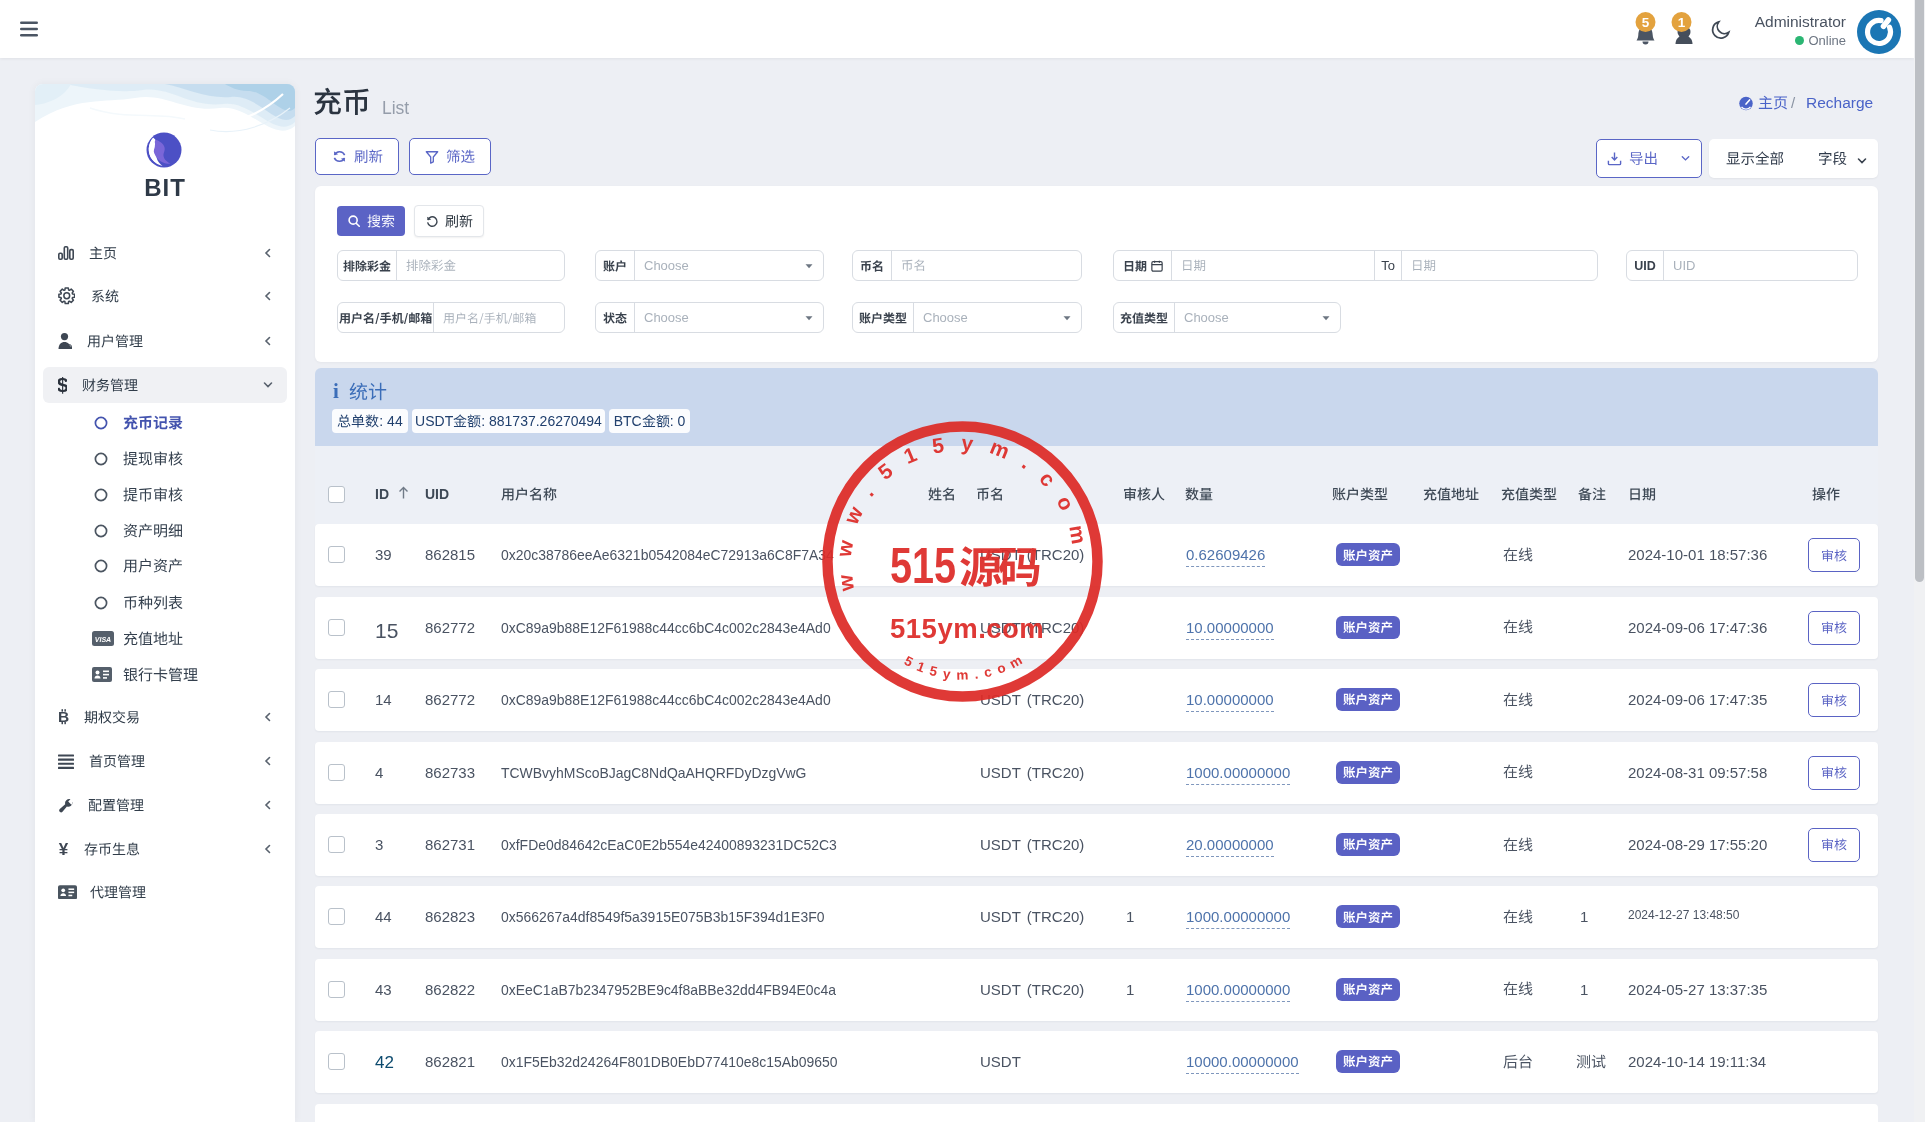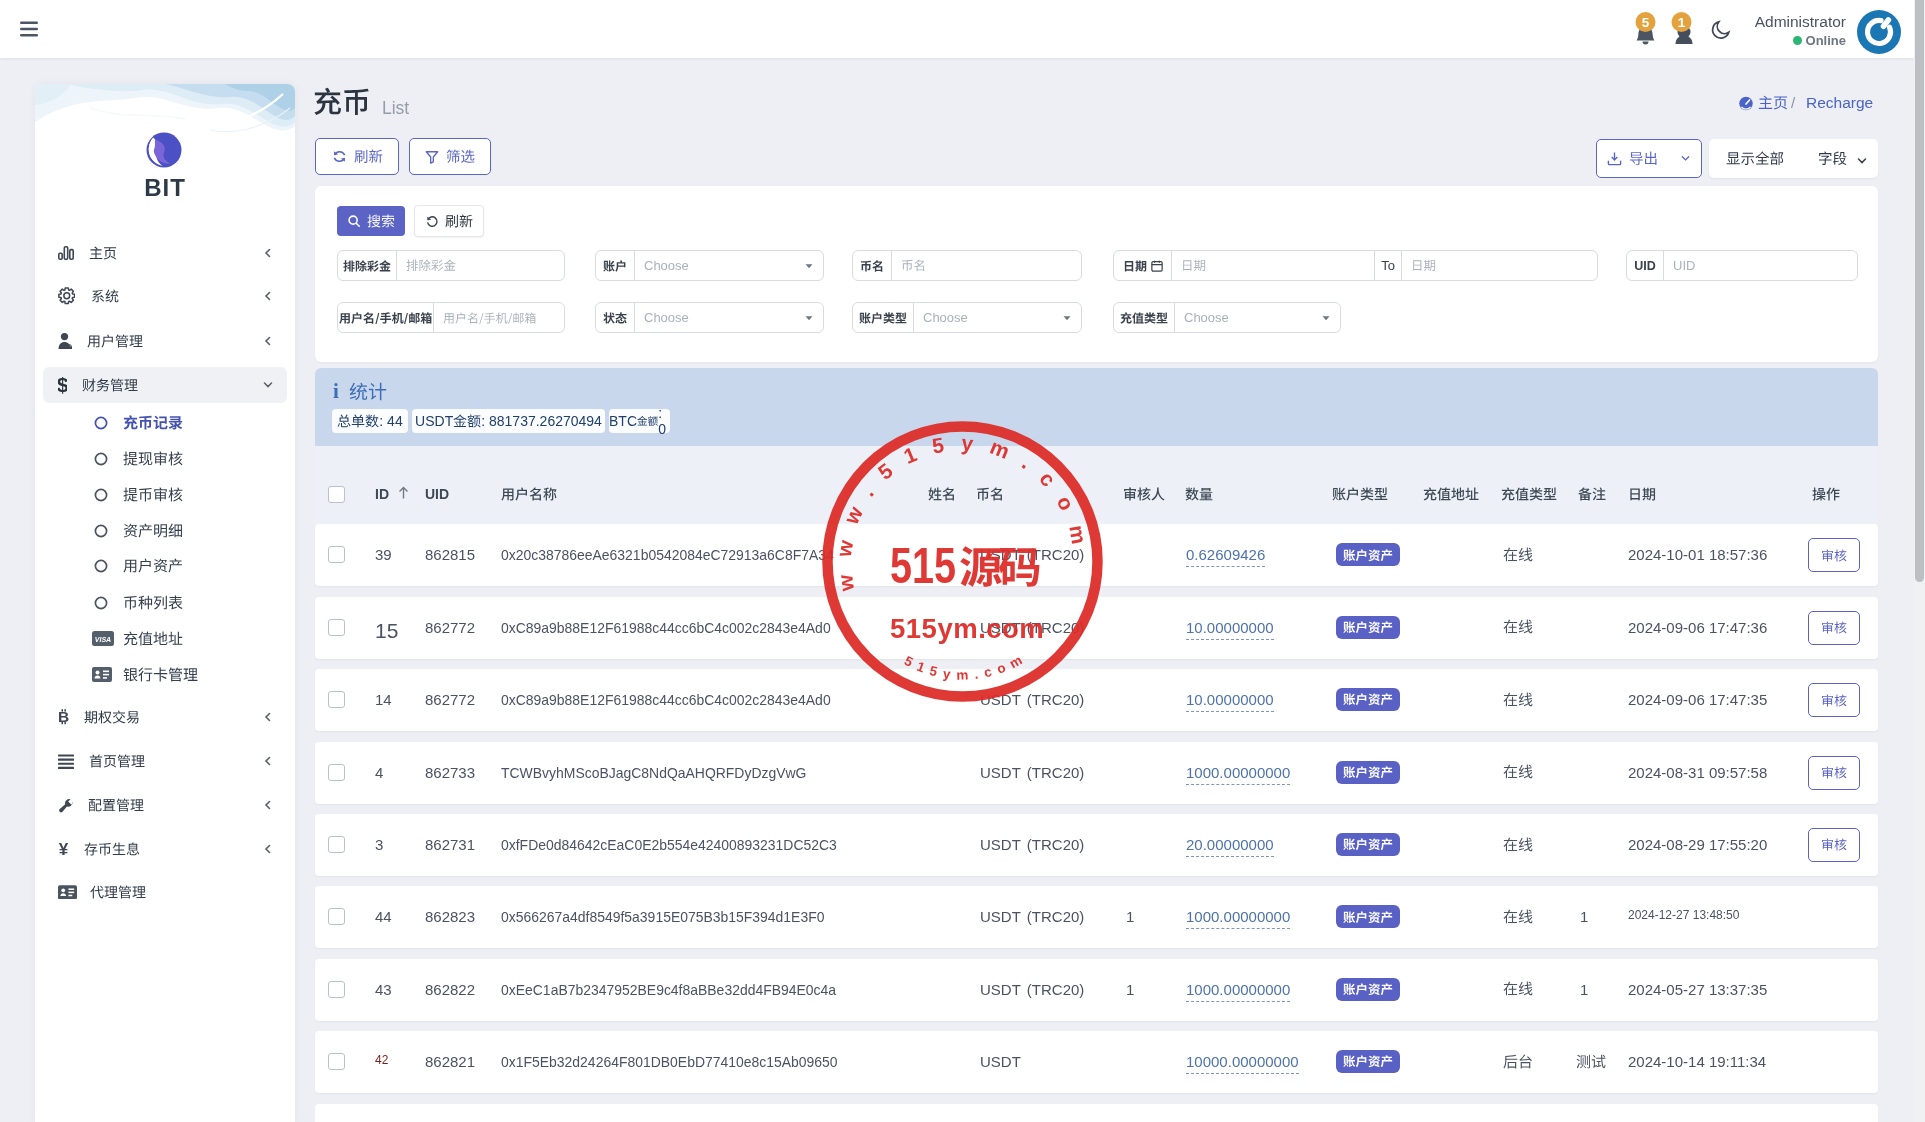--- a/index.html
+++ b/index.html
@@ -155,21 +155,21 @@
     <svg class="abs" style="left:1668px;top:8px" width="30" height="40" viewBox="0 0 30 40">
       <circle cx="16" cy="24" r="6.5" fill="#454e5b"></circle>
       <path d="M7.5 36 c0-5 3.5-8.5 8.5-8.5 s8.5 3.5 8.5 8.5 z" fill="#454e5b"></path>
       <circle cx="13.5" cy="14" r="10" fill="#e3a23e"></circle>
       <text x="13.5" y="18.8" font-size="13.5" font-weight="bold" fill="#fff" text-anchor="middle" font-family="Liberation Sans">1</text>
     </svg>
     <svg class="abs" style="left:1710px;top:19px" width="22" height="22" viewBox="0 0 24 24">
       <path d="M20.5 14.5 A9 9 0 1 1 9.5 3.2 A8 8 0 0 0 20.5 14.5 Z" fill="none" stroke="#3f4854" stroke-width="1.9"></path>
     </svg>
     <div class="abs" style="left:1646px;top:13px;width:200px;text-align:right;font-size:15.5px;color:#4a5361;">Administrator</div>
-    <div class="abs" style="left:1646px;top:33px;width:200px;text-align:right;font-size:13px;color:#6d7683;font-weight:bold;"><span style="display:inline-block;width:9px;height:9px;border-radius:50%;background:#2bb673;margin-right:4px;"></span>Online</div>
+    <div class="abs" style="left:1646px;top:33px;width:200px;text-align:right;font-size:13px;color:#6d7683;"><span style="display:inline-block;width:9px;height:9px;border-radius:50%;background:#2bb673;margin-right:4px;"></span>Online</div>
     <svg class="abs" style="left:1856px;top:9px" width="46" height="46" viewBox="0 0 46 46">
       <circle cx="23" cy="23" r="22" fill="#1b76b4"></circle>
       <g transform="rotate(38 23 23)">
         <path d="M 28.4 12.8 A 11.5 11.5 0 1 1 17.6 12.8" fill="none" stroke="#fff" stroke-width="5.2" stroke-linecap="round"></path>
         <rect x="20.2" y="5" width="5.6" height="13.5" rx="2.8" fill="#fff"></rect>
       </g>
     </svg>
   </div>
 <div class="abs" style="left:1914px;top:0;width:11px;height:1122px;background:#f0f1f3;z-index:6;"></div>
 <div class="abs" style="left:1915px;top:0;width:9px;height:582px;background:#bcbfc4;border-radius:0 0 5px 5px;z-index:7;"></div>
@@ -677,21 +677,21 @@
     <span style="font-size:14px;color:#21406e;">: 44</span>
   </div>
 <div class="abs" style="left:412px;top:409px;width:193px;height:24px;background:#fbfcfe;border-radius:4px;display:flex;align-items:center;justify-content:center;">
     <span style="font-size:14px;color:#21406e;">USDT</span>
     <svg style="display:inline-block;vertical-align:-1.68px;" width="28.0" height="14.0" viewBox="0 0 2000 1000" fill="#21406e">
       <use href="#r91d1" x="0"></use>
       <use href="#r989d" x="1000"></use>
     </svg>
     <span style="font-size:14px;color:#21406e;">: 881737.26270494</span>
   </div>
-<div class="abs" style="left:609px;top:409px;width:61px;height:24px;background:#fbfcfe;border-radius:4px;display:flex;align-items:center;justify-content:center;">
+<div class="abs" style="left:609px;top:409px;width:81px;height:24px;background:#fbfcfe;border-radius:4px;display:flex;align-items:center;justify-content:center;">
     <span style="font-size:14px;color:#21406e;">BTC</span>
     <svg style="display:inline-block;vertical-align:-1.68px;" width="28.0" height="14.0" viewBox="0 0 2000 1000" fill="#21406e">
       <use href="#r91d1" x="0"></use>
       <use href="#r989d" x="1000"></use>
     </svg>
     <span style="font-size:14px;color:#21406e;">: 0</span>
   </div>
 <div class="abs" style="left:315px;top:446px;width:1563px;height:78px;background:#edf0f6;"></div>
 <div class="abs" style="left:328px;top:486px;width:17px;height:17px;background:#fff;border:1.5px solid #b9c1ca;border-radius:3px;"></div>
 <div class="abs" style="left:375px;top:486px;font-size:14px;font-weight:bold;color:#3e4956;">ID</div>
@@ -921,21 +921,21 @@
     </svg>
   </div>
 <div class="abs" style="left:1503px;top:980.7px;"><svg style="display:inline-block;vertical-align:-1.80px;" width="30.0" height="15.0" viewBox="0 0 2000 1000" fill="#4a5362">
       <use href="#r5728" x="0"></use>
       <use href="#r7ebf" x="1000"></use>
     </svg></div>
 <div class="abs" style="left:1580px;top:980.7px;font-size:15px;color:#4a5362;">1</div>
 <div class="abs" style="left:1628px;top:980.7px;font-size:15px;color:#4a5362;">2024-05-27 13:37:35</div>
 <div class="abs" style="left:315px;top:1031.1px;width:1563px;height:62px;background:#fff;border-radius:4px;box-shadow:0 1px 2px rgba(25,35,60,.05);"></div>
 <div class="abs" style="left:328px;top:1053.1px;width:17px;height:17px;background:#fff;border:1.5px solid #b9c1ca;border-radius:3px;"></div>
-<div class="abs" style="left:375px;top:1053.1px;font-size:12px;color:#7f1d1d;">42</div>
+<div class="abs" style="left:375px;top:1053.1px;font-size:17px;color:#0c4a6e;">42</div>
 <div class="abs" style="left:425px;top:1053.1px;font-size:15px;color:#4a5362;">862821</div>
 <div class="abs" style="left:501px;top:1053.1px;font-size:15px;color:#4a5362;transform:scaleX(0.93);transform-origin:0 0;">0x1F5Eb32d24264F801DB0EbD77410e8c15Ab09650</div>
 <div class="abs" style="left:980px;top:1053.1px;font-size:15px;color:#4a5362;">USDT</div>
 <div class="abs" style="left:1186px;top:1053.1px;font-size:15px;color:#4e73ab;border-bottom:1.5px dashed #7f97bd;padding-bottom:3px;">10000.00000000</div>
 <div class="abs" style="left:1336px;top:1050.1px;height:23px;background:#5a61c4;border-radius:6px;display:flex;align-items:center;padding:0 7px;">
     <svg style="display:inline-block;vertical-align:-1.50px;" width="50.0" height="12.5" viewBox="0 0 4000 1000" fill="#ffffff">
       <use href="#b8d26" x="0"></use>
       <use href="#b6237" x="1000"></use>
       <use href="#b8d44" x="2000"></use>
       <use href="#b4ea7" x="3000"></use>

